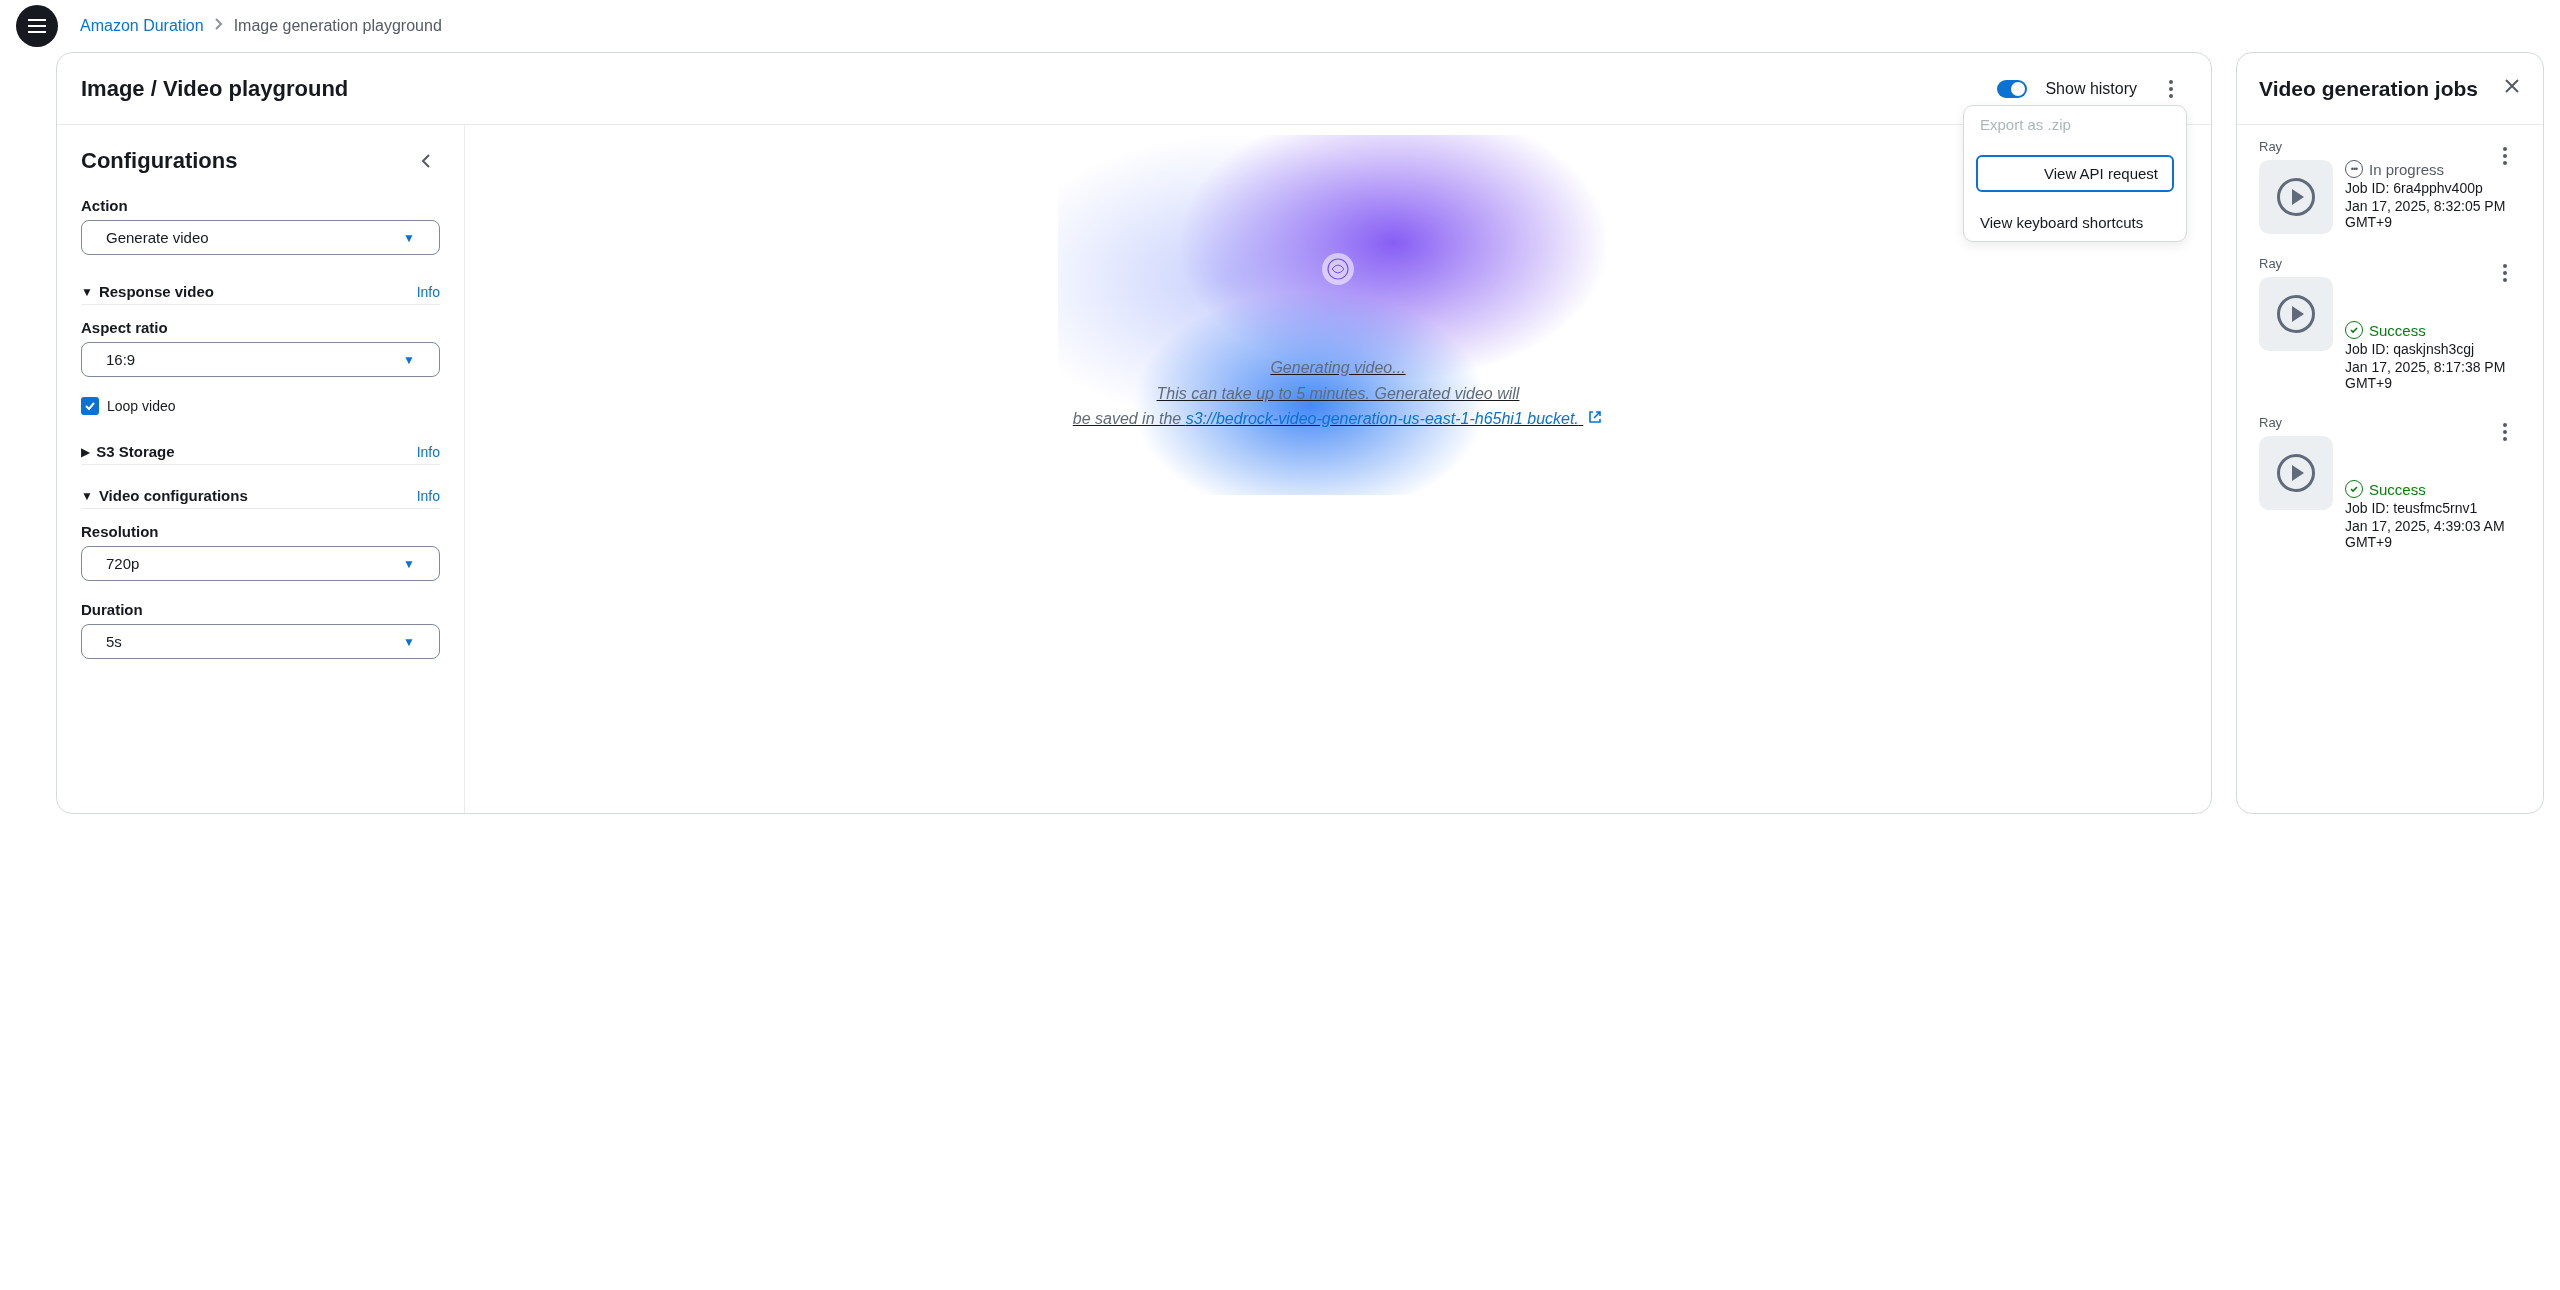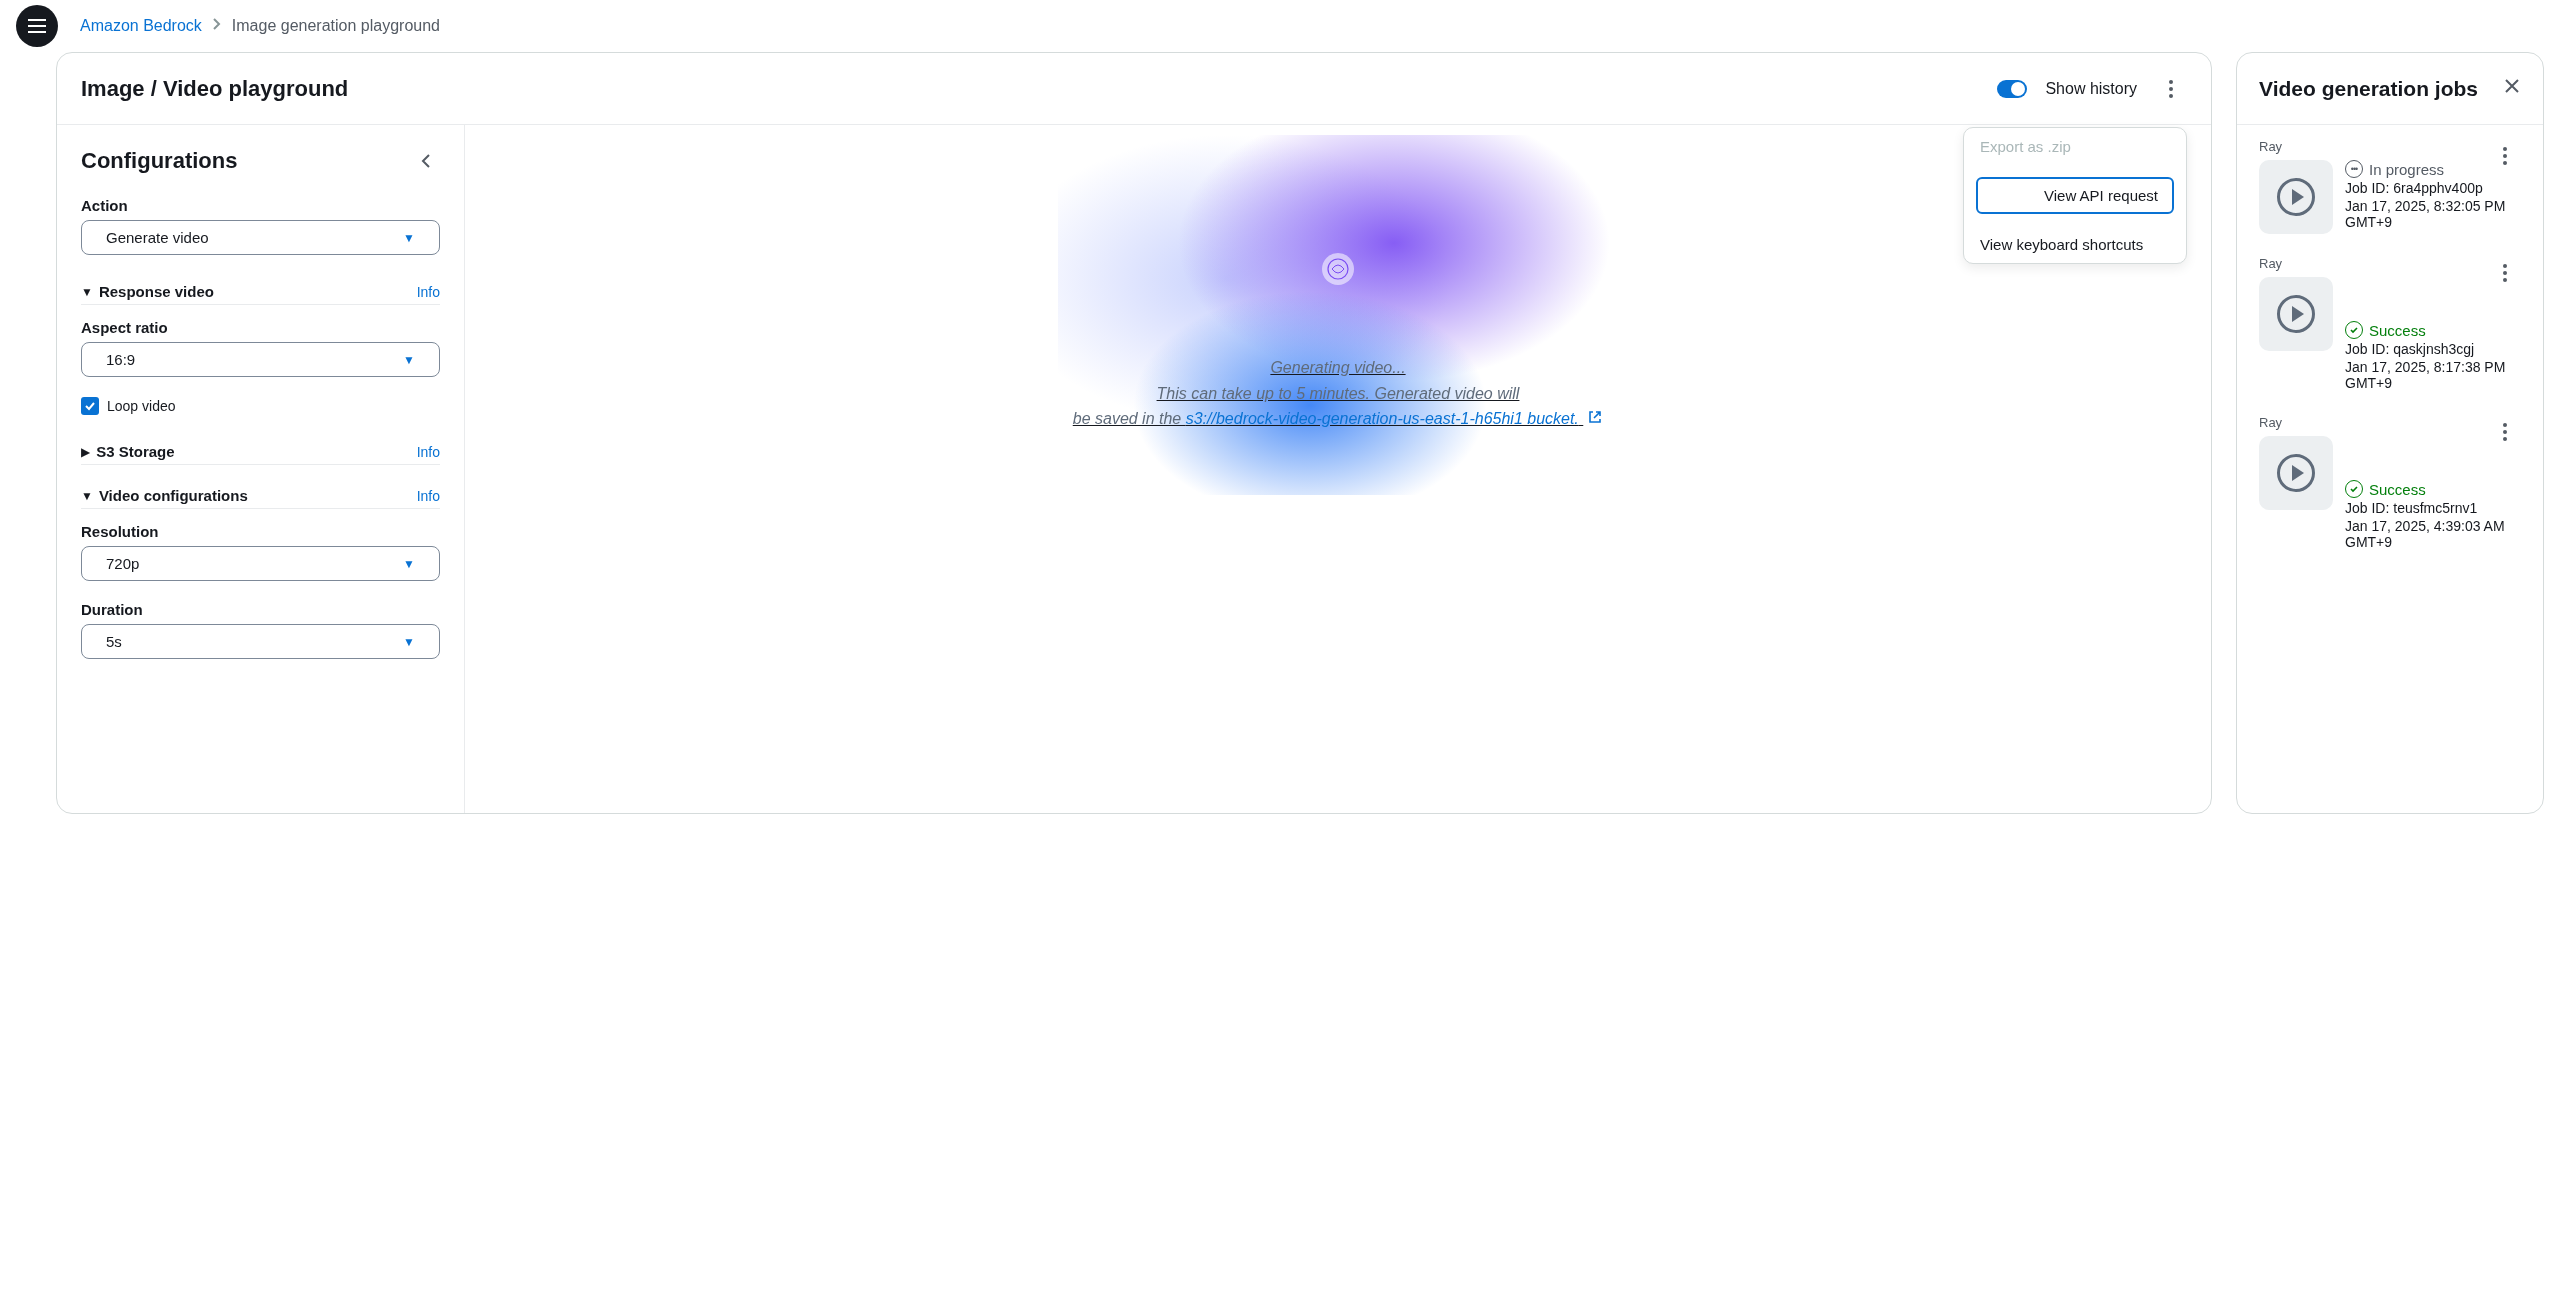--- a/index.html
+++ b/index.html
@@ -94,21 +94,21 @@
     border-radius: 6px;
   }
   .kebab-dots {
     display: flex; flex-direction: column; gap: 3px;
   }
   .kebab-dots span {
     width: 4px; height: 4px; background: #545b64; border-radius: 50%;
   }
   .dropdown-menu {
     position: absolute;
-    top: 54px; right: 0;
+    top: 32px; right: 0;
     width: 224px;
     background: #fff;
     border: 1px solid #d5dbdb;
     border-radius: 10px;
     box-shadow: 0 4px 12px rgba(0,0,0,0.08);
     overflow: hidden;
     z-index: 10;
   }
   .dropdown-item {
     padding: 10px 16px;
@@ -328,21 +328,21 @@
 
 <div class="topbar">
   <div class="hamburger">
     <div class="hamburger-lines">
       <span></span>
         <span></span>
         <span></span>
     </div>
   </div>
   <div class="breadcrumb">
-    <a href="#">Amazon Bedrock</a>
+    <a href="#">Amazon Duration</a>
     <span class="sep">
       <svg width="10" height="14" viewBox="0 0 10 14">
           <path d="M2 2 L7 7 L2 12" stroke="#879596" stroke-width="2" fill="none"></path>
         </svg>
     </span>
     <span class="current">Image generation playground</span>
   </div>
 </div>
 
 <div class="main-area">

